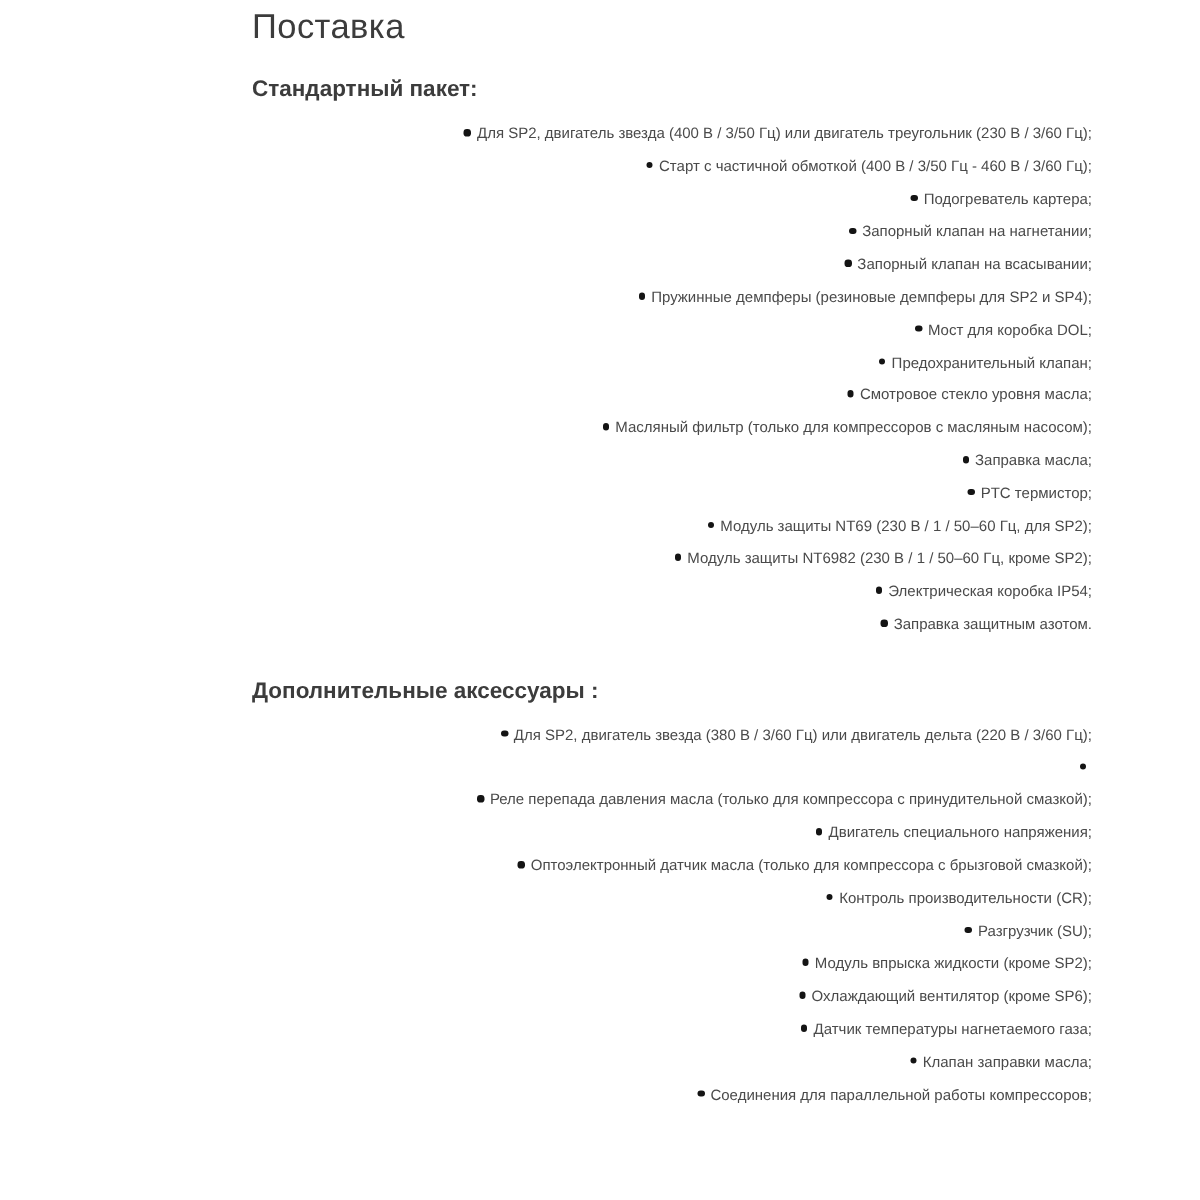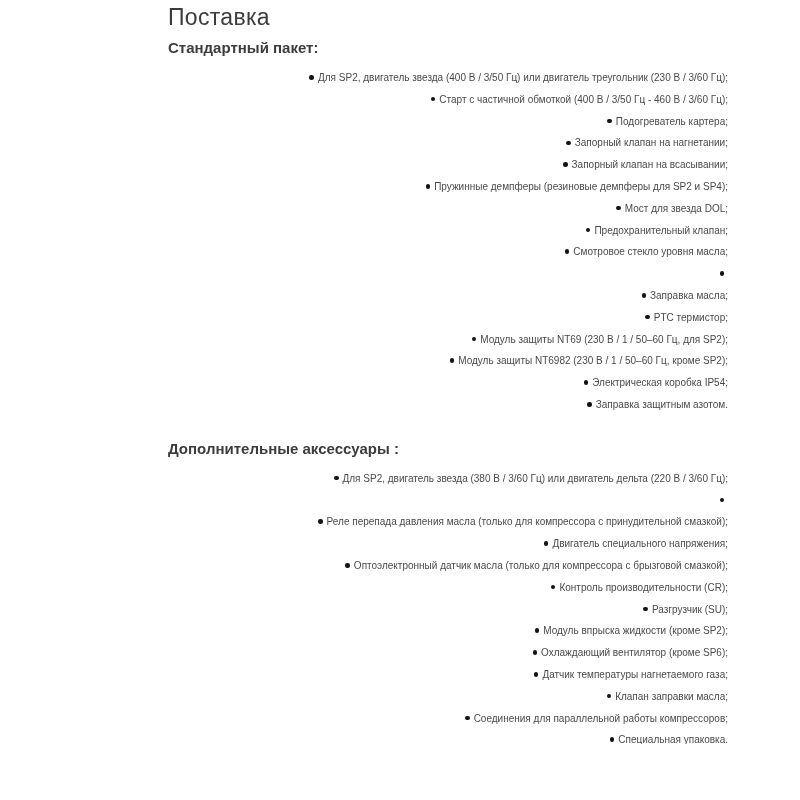--- a/index.html
+++ b/index.html
@@ -28,21 +28,21 @@
     color: #3c3c3c;
     letter-spacing: 0.3px;
   }
   .section-heading {
     margin: 0;
     font-size: 15px;
     font-weight: 700;
     color: #3c3c3c;
   }
   .section-heading.first {
-    margin-top: 8px;
+    margin-top: 20px;
   }
   .section-heading.second {
     margin-top: 24px;
   }
   ul.item-list {
     list-style: none;
     margin: 11px 0 0 0;
     padding: 0;
     text-align: right;
   }
@@ -72,24 +72,24 @@
     <h1 class="page-title">Поставка</h1>
     <div id="sections">
         <h2 class="section-heading first">Стандартный пакет:</h2>
         <ul class="item-list">
           <li><span class="bullet"></span><span>Для SP2, двигатель звезда (400 В / 3/50 Гц) или двигатель треугольник (230 В / 3/60 Гц);</span></li>
           <li><span class="bullet"></span><span>Старт с частичной обмоткой (400 В / 3/50 Гц - 460 В / 3/60 Гц);</span></li>
           <li><span class="bullet"></span><span>Подогреватель картера;</span></li>
           <li><span class="bullet"></span><span>Запорный клапан на нагнетании;</span></li>
           <li><span class="bullet"></span><span>Запорный клапан на всасывании;</span></li>
           <li><span class="bullet"></span><span>Пружинные демпферы (резиновые демпферы для SP2 и SP4);</span></li>
-          <li><span class="bullet"></span><span>Мост для звезда DOL;</span></li>
+          <li><span class="bullet"></span><span>Мост для коробка DOL;</span></li>
           <li><span class="bullet"></span><span>Предохранительный клапан;</span></li>
           <li><span class="bullet"></span><span>Смотровое стекло уровня масла;</span></li>
-          <li><span class="bullet"></span></li>
+          <li><span class="bullet"></span><span>Масляный фильтр (только для компрессоров с масляным насосом);</span></li>
           <li><span class="bullet"></span><span>Заправка масла;</span></li>
           <li><span class="bullet"></span><span>PTC термистор;</span></li>
           <li><span class="bullet"></span><span>Модуль защиты NT69 (230 В / 1 / 50–60 Гц, для SP2);</span></li>
           <li><span class="bullet"></span><span>Модуль защиты NT6982 (230 В / 1 / 50–60 Гц, кроме SP2);</span></li>
           <li><span class="bullet"></span><span>Электрическая коробка IP54;</span></li>
           <li><span class="bullet"></span><span>Заправка защитным азотом.</span></li>
         </ul>
         <h2 class="section-heading second">Дополнительные аксессуары :</h2>
         <ul class="item-list">
           <li><span class="bullet"></span><span>Для SP2, двигатель звезда (380 В / 3/60 Гц) или двигатель дельта (220 В / 3/60 Гц);</span></li>

